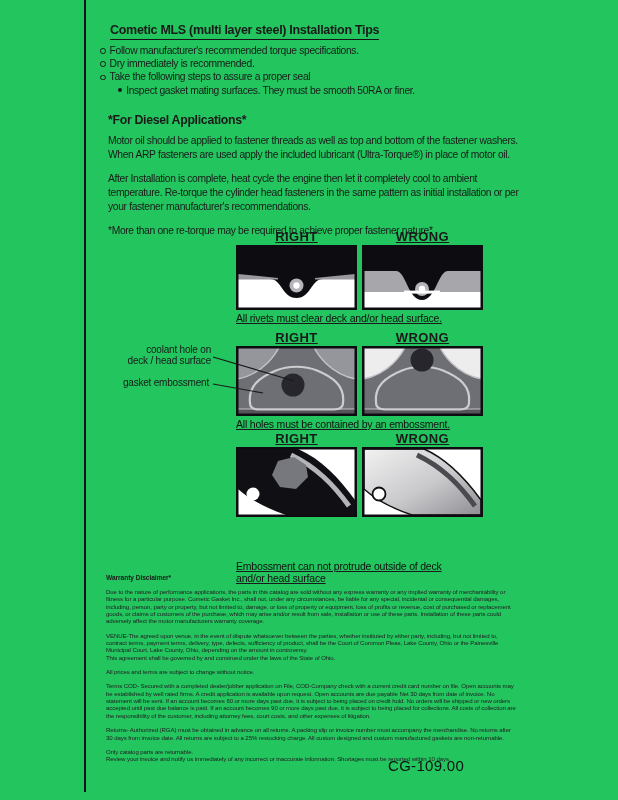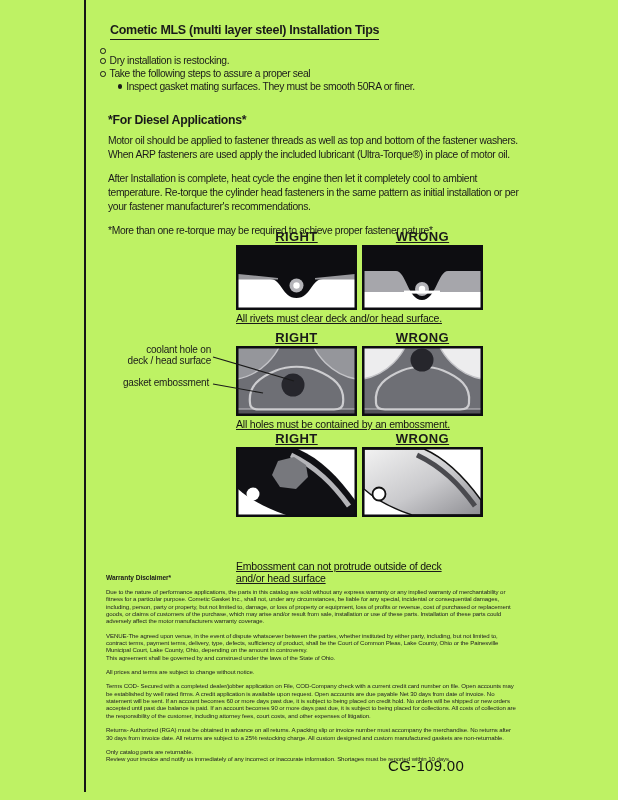--- a/index.html
+++ b/index.html
@@ -1,16 +1,16 @@
 <!DOCTYPE html>
 <html><head>
 <meta charset="utf-8">
 <style>
   html,body{margin:0;padding:0;background:#ffffff;}
-  .page{position:relative;width:618px;height:800px;background:#bef264;overflow:hidden;
+  .page{position:relative;width:618px;height:800px;background:#22c55e;overflow:hidden;
         font-family:"Liberation Sans","DejaVu Sans",sans-serif;color:#1a1a1a;}
   .edge-rule{position:absolute;left:84px;top:0;width:1.5px;height:792px;background:#161616;}
 
   .title{position:absolute;left:110px;top:23px;font-size:12.5px;font-weight:700;
          letter-spacing:-0.3px;border-bottom:1.6px solid #161616;padding-bottom:2px;margin:0;}
 
   .tips{position:absolute;left:100px;top:44px;width:440px;}
   .tip-row{display:flex;align-items:flex-start;font-size:10.3px;letter-spacing:-0.35px;line-height:13.2px;}
   .tip-row.sub{padding-left:18px;}
   .marker-o{flex:0 0 auto;width:3.6px;height:3.6px;border:1px solid #1a1a1a;border-radius:50%;
@@ -53,24 +53,25 @@
 <body>
 
 <div class="page">
   <div class="edge-rule"></div>
 
   <h1 class="title">Cometic MLS (multi layer steel) Installation Tips</h1>
 
   <div class="tips">
     <div class="tip-row">
       <span class="marker-o"></span>
+      <span>Follow manufacturer's recommended torque specifications.</span>
     </div>
     <div class="tip-row">
       <span class="marker-o"></span>
-      <span>Dry installation is restocking.</span>
+      <span>Dry immediately is recommended.</span>
     </div>
     <div class="tip-row">
       <span class="marker-o"></span>
       <span>Take the following steps to assure a proper seal</span>
     </div>
     <div class="tip-row sub">
       <span class="marker-dot"></span>
       <span>Inspect gasket mating surfaces.  They must be smooth 50RA or finer.</span>
     </div>
   </div>

